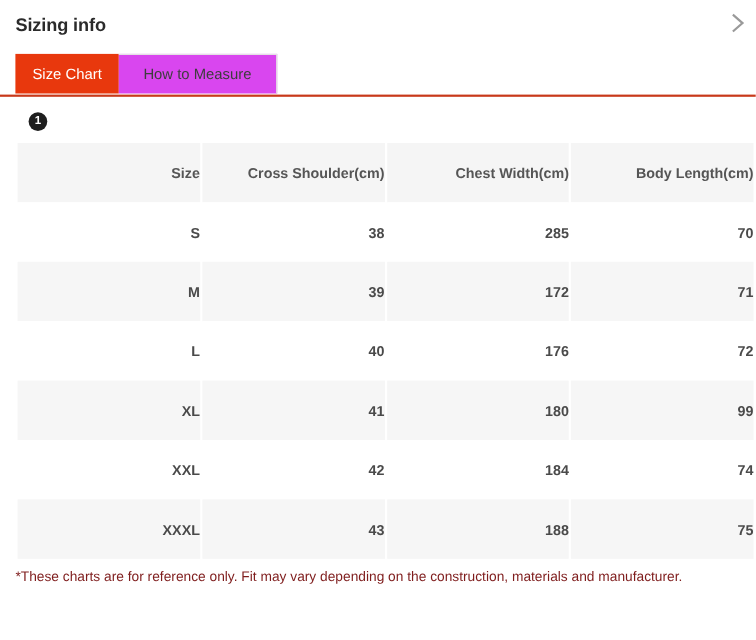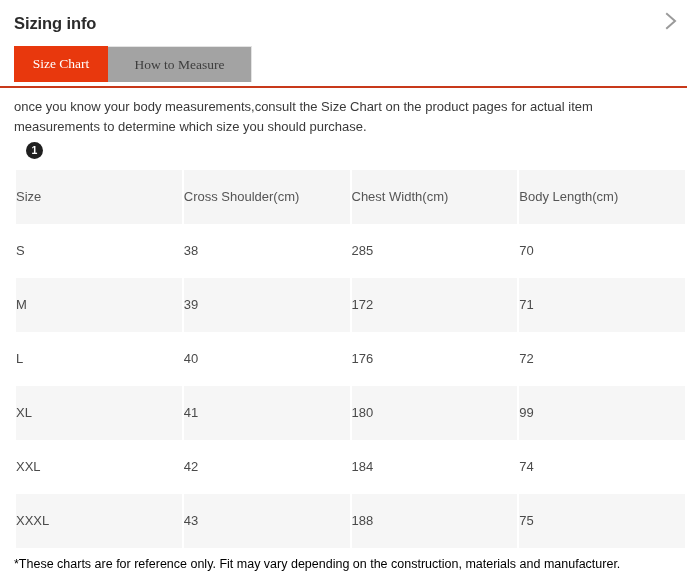--- a/index.html
+++ b/index.html
@@ -48,24 +48,23 @@
     justify-content: center;
     cursor: pointer;
   }
   .chevron-btn svg { display: block; }
 
   
   .tab-bar {
     position: relative;
     height: 42px;
     display: flex;
-    align-items: flex-start;
+    align-items: center;
     padding-left: 14px;
     box-sizing: border-box;
-    font-family: Liberation Serif, serif;
   }
   .tab-bar::after {
     content: "";
     position: absolute;
     left: 0;
     right: 0;
     bottom: 0;
     height: 2px;
     background: #c8391a;
   }
@@ -81,21 +80,21 @@
     cursor: pointer;
     white-space: nowrap;
   }
   .tab.active {
     width: 94px;
     background: #e8380d;
     color: #ffffff;
   }
   .tab.inactive {
     width: 144px;
-    background: #a3a3a3;
+    background: #d946ef;
     color: #3d3d3d;
     border: 1px solid #e3e3e3;
     border-bottom: none;
     border-left: none;
   }
 
   
   .intro {
     padding: 9px 14px 0 14px;
     font-size: 13px;
@@ -124,36 +123,36 @@
   }
   .size-table {
     width: 673px;
     border-collapse: separate;
     border-spacing: 2px 0;
     table-layout: fixed;
   }
   .size-table th,
   .size-table td {
     height: 54px;
-    text-align: left;
+    text-align: right;
     vertical-align: middle;
     font-size: 13px;
-    font-weight: normal;
+    font-weight: bold;
     color: #4a4a4a;
     padding: 0;
   }
   .size-table th { background: #f5f5f5; color: #555555; }
   .size-table tr.shade td { background: #f6f6f6; }
   .size-table tr.plain td { background: #ffffff; }
 
   
   .footnote {
     padding: 8px 14px 0 14px;
     font-size: 12.5px;
-    color: #000000;
+    color: #7f1d1d;
     line-height: 1.3;
     white-space: nowrap;
   }
 </style>
 </head>
 <body>
 
 <div class="panel">
 
   <div class="header">
@@ -168,21 +167,20 @@
   <div class="tab-bar">
     <div class="tab active">
       <span>Size Chart</span>
     </div>
     <div class="tab inactive">
       <span>How to Measure</span>
     </div>
   </div>
 
   <div class="intro">
-    <div>once you know your body measurements,consult the Size Chart on the product pages for actual item measurements to determine which size you should purchase.</div>
     <div class="step-badge">1</div>
   </div>
 
   <div class="table-wrap">
     <table class="size-table">
       <thead>
         <tr>
           <th>Size</th>
           <th>Cross Shoulder(cm)</th>
           <th>Chest Width(cm)</th>

